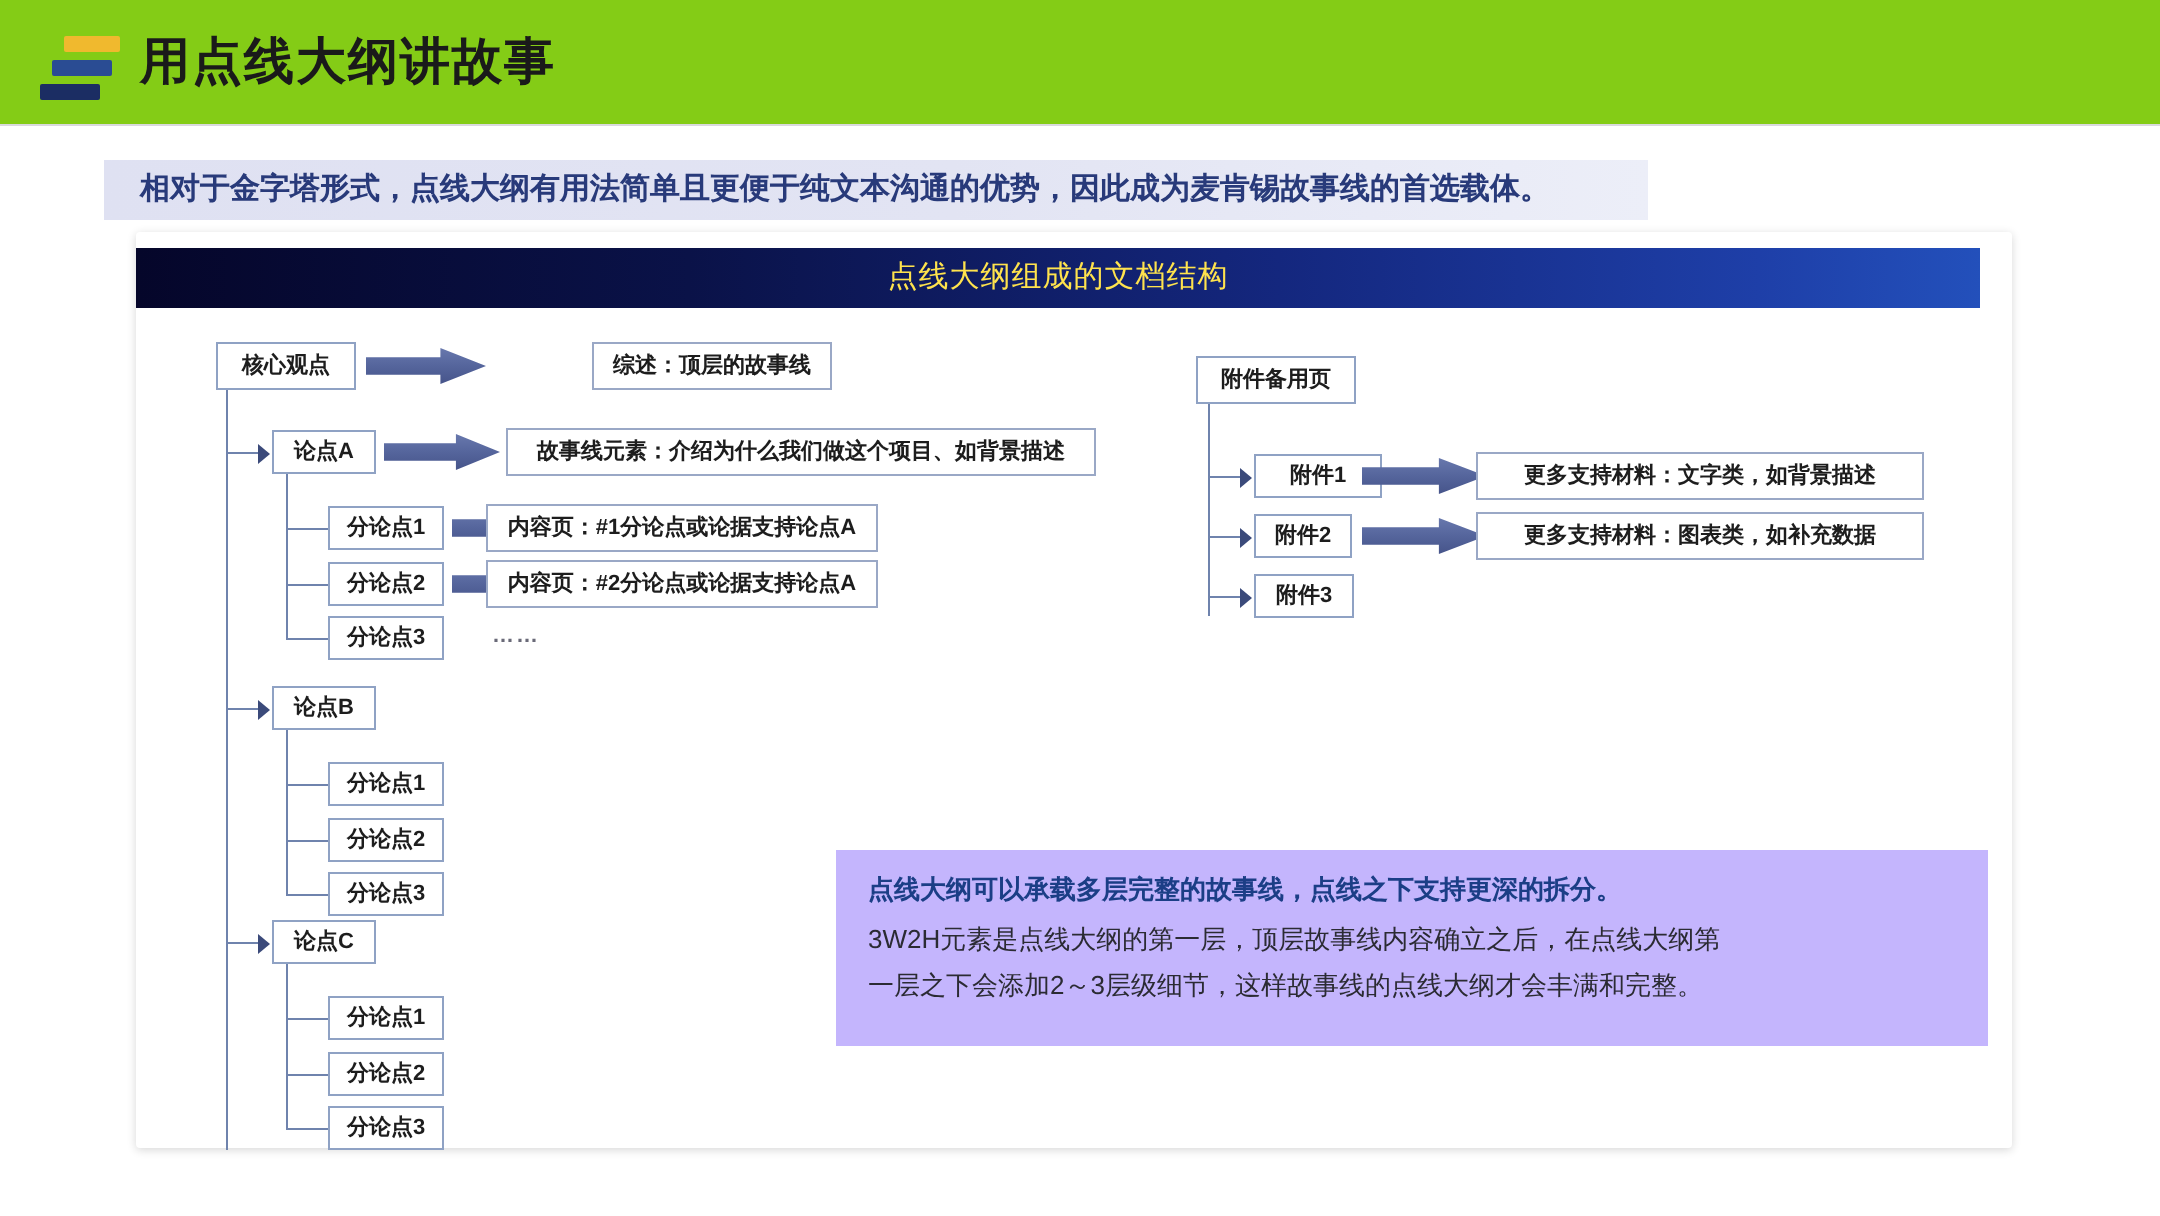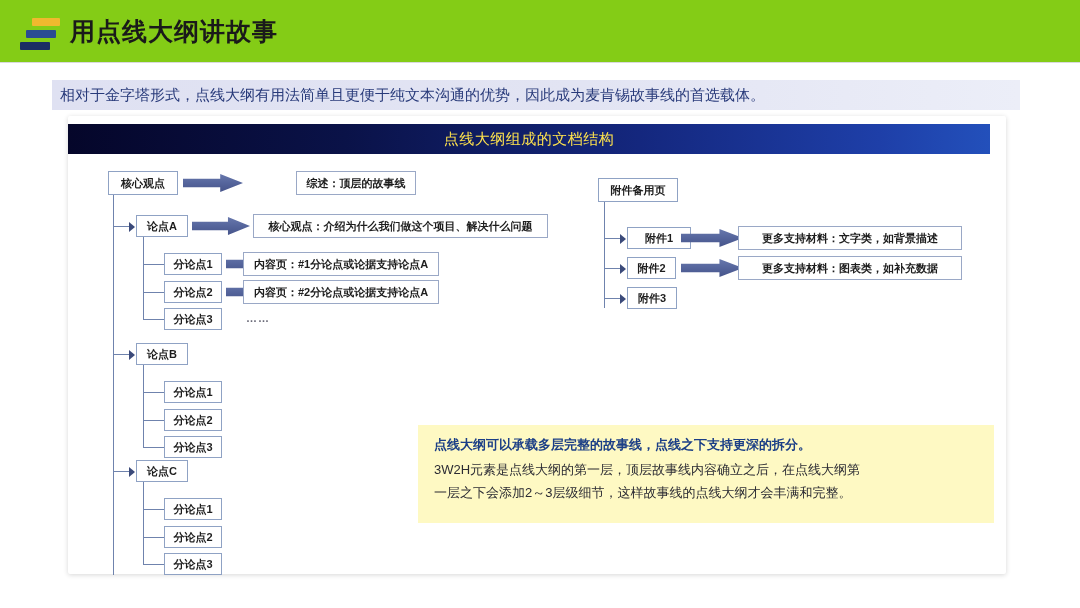--- a/index.html
+++ b/index.html
@@ -32,26 +32,26 @@
   .logo .bar3 { left: 2px;  top: 24px; width: 30px; background: #1b2d63; }
   .title {
     position: absolute; left: 70px; top: 12px;
     font-size: 25px; font-weight: 700; color: #1a1a1a;
     letter-spacing: 1px; line-height: 38px;
   }
 
   
   .subtitle {
     position: absolute; left: 52px; top: 80px;
-    width: 968px; height: 30px;
+    width: 772px; height: 30px;
     background: linear-gradient(to right, #dfe1f2 0%, #e2e4f3 55%, #eceef8 100%);
     color: #283a7a;
-    font-size: 15px; font-weight: 400;
+    font-size: 15px; font-weight: 700;
     line-height: 30px;
-    padding-left: 8px;
+    padding-left: 18px;
     box-sizing: border-box;
     white-space: nowrap;
     overflow: hidden;
   }
 
   
   .panel {
     position: absolute; left: 68px; top: 116px;
     width: 938px; height: 458px;
     background: #ffffff;
@@ -119,21 +119,21 @@
     position: absolute;
     font-size: 11px; color: #6a6a78; letter-spacing: 1px;
     font-weight: 700;
   }
 
   
   .callout {
     position: absolute;
     left: 418px; top: 425px;
     width: 576px; height: 98px;
-    background: #fef9c3;
+    background: #c4b5fd;
     box-sizing: border-box;
     padding: 10px 16px 8px 16px;
   }
   .callout .c-head {
     color: #1b3e86; font-size: 13px; font-weight: 700;
     line-height: 20px; margin-bottom: 3px; white-space: nowrap;
   }
   .callout .c-body {
     color: #2b2b33; font-size: 13px; font-weight: 400;
     line-height: 23px;
@@ -175,21 +175,21 @@
 
       <div class="line hline" style="left:45px; top:110px; width:18px;"></div>
       <div class="arrowhead" style="left:61px; top:106px;"></div>
       <div class="nodebox" style="left:68px; top:99px; width:52px; height:22px;">
         <span>论点A</span>
       </div>
 
       <div class="barrow" style="left:124px; top:101px; width:58px; height:18px;"></div>
 
       <div class="descbox" style="left:185px; top:98px; width:295px; height:24px;">
-        <span>核心观点：介绍为什么我们做这个项目、解决什么问题</span>
+        <span>故事线元素：介绍为什么我们做这个项目、如背景描述</span>
       </div>
 
       <div class="line vline" style="left:75px; top:121px; height:82px;"></div>
 
       <div class="line hline" style="left:75px; top:148px; width:22px;"></div>
       <div class="nodebox" style="left:96px; top:137px; width:58px; height:22px;">
         <span>分论点1</span>
       </div>
       <div class="barrow" style="left:158px; top:139px; width:42px; height:18px;"></div>
       <div class="descbox" style="left:175px; top:136px; width:196px; height:24px;">

